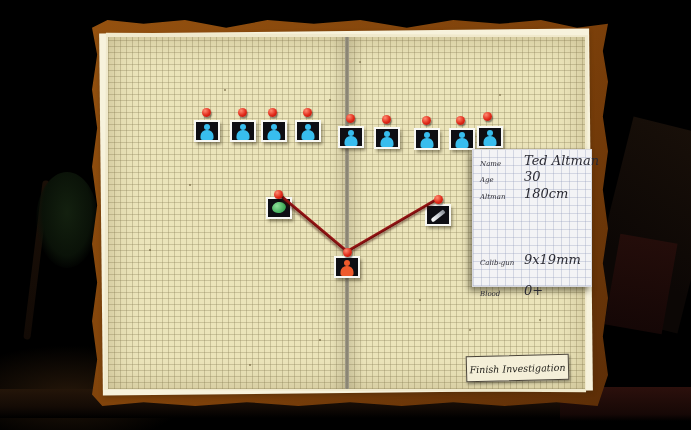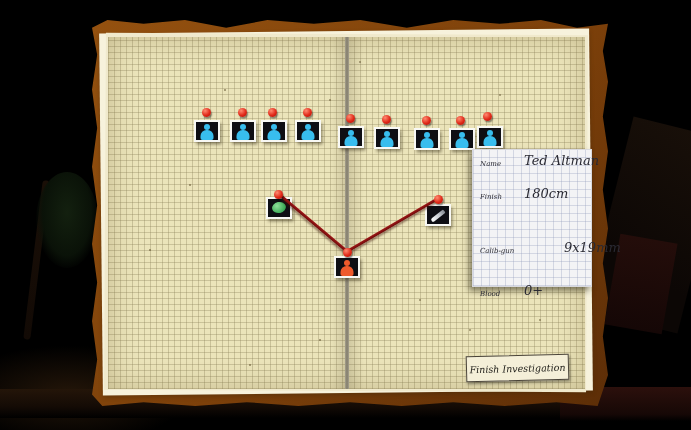--- a/index.html
+++ b/index.html
@@ -189,25 +189,29 @@
 
   <div class="pin" style="left:274px;top:190px;"></div>
   <div class="pin" style="left:434px;top:195px;"></div>
   <div class="pin" style="left:343px;top:248px;"></div>
 
   <div class="info-card">
     <div class="ic-row" style="top:5px;">
       <span class="ic-label">Name</span>
       <span class="ic-value">Ted Altman</span>
       </div>
+    <div class="ic-row" style="top:21px;">
+      <span class="ic-label">Age</span>
+      <span class="ic-value">30</span>
+      </div>
     <div class="ic-row" style="top:38px;">
-      <span class="ic-label">Finish</span>
+      <span class="ic-label">Altman</span>
       <span class="ic-value">180cm</span>
       </div>
-    <div class="ic-row" style="top:92px;gap:40px;">
+    <div class="ic-row" style="top:104px;">
       <span class="ic-label">Calib-gun</span>
       <span class="ic-value">9x19mm</span>
       </div>
     <div class="ic-row" style="top:135px;">
       <span class="ic-label">Blood</span>
       <span class="ic-value">0+</span>
       </div>
   </div>
 
   <div class="finish-btn">

